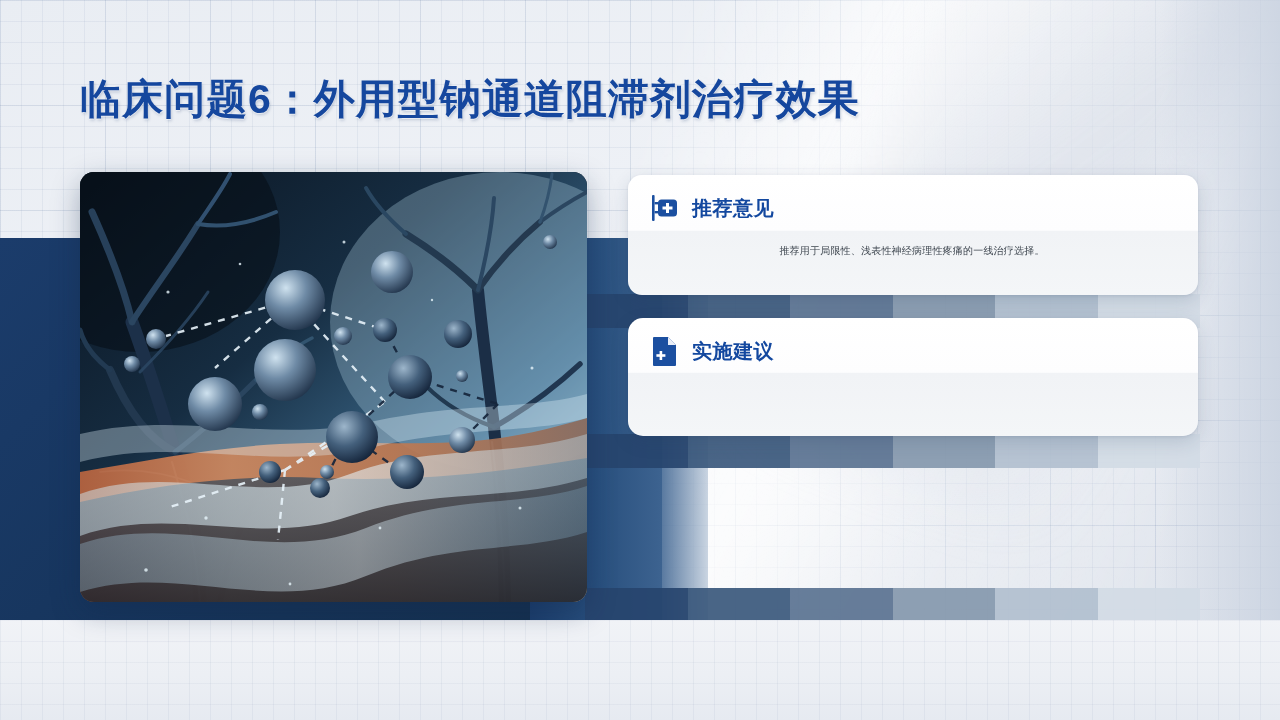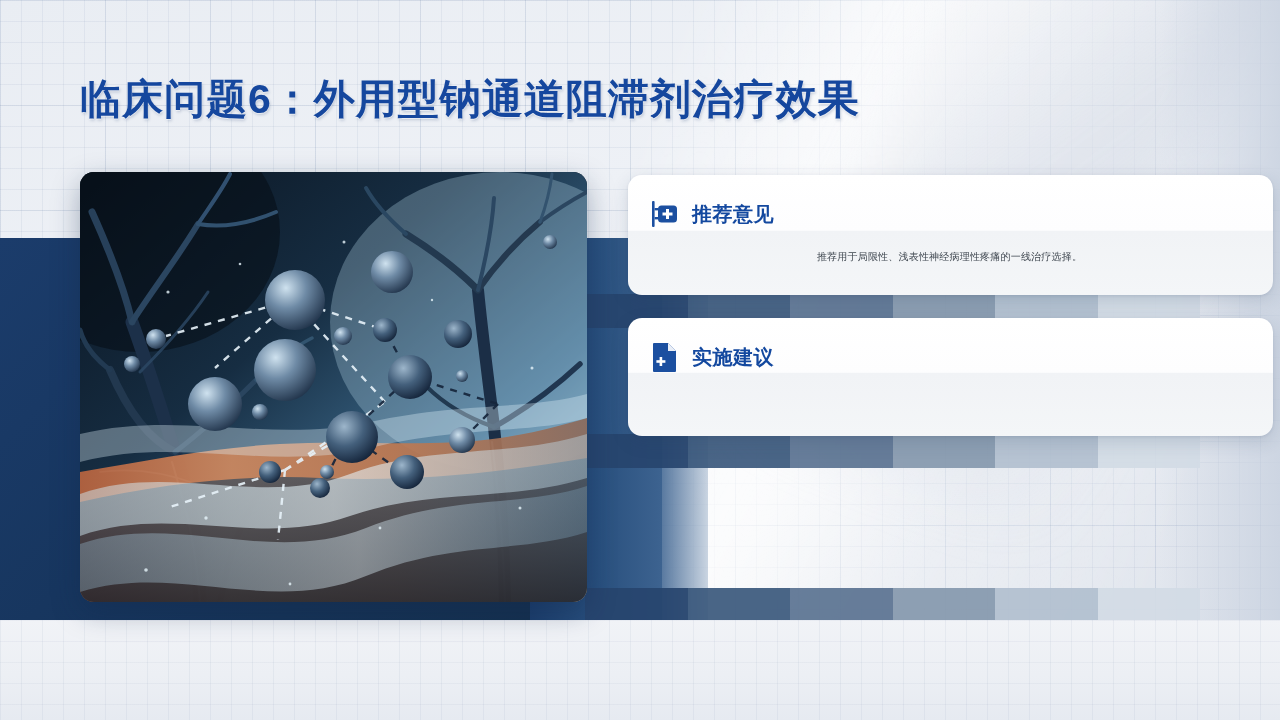--- a/index.html
+++ b/index.html
@@ -151,29 +151,29 @@
     overflow: hidden;
     box-shadow: 0 10px 28px rgba(18,40,75,0.35);
     background: #0b1723;
   }
   .illus svg { display: block; width: 507px; height: 430px; }
 
   
   .card {
     position: absolute;
     left: 628px;
-    width: 645px;
+    width: 570px;
     border-radius: 14px;
     background: linear-gradient(180deg, #ffffff 0%, #fdfdfe 46%, #f1f3f6 47%, #f4f6f8 100%);
     box-shadow: 0 6px 18px rgba(40,60,95,0.16), 0 1px 3px rgba(40,60,95,0.10);
     box-sizing: border-box;
-    padding: 24px 22px 18px 20px;
+    padding: 18px 22px 18px 20px;
   }
   .card.c1 { top: 175px; height: 120px; }
-  .card.c2 { top: 318px; height: 118px; }
+  .card.c2 { top: 318px; height: 118px; border-radius: 15px; }
   .card.c3 { top: 458px; height: 130px; }
 
   .card-head {
     display: flex;
     align-items: center;
     gap: 12px;
     margin: 0 0 10px 2px;
   }
   .card.c1 .card-head { margin-bottom: 20px; }
   .card-icon {

